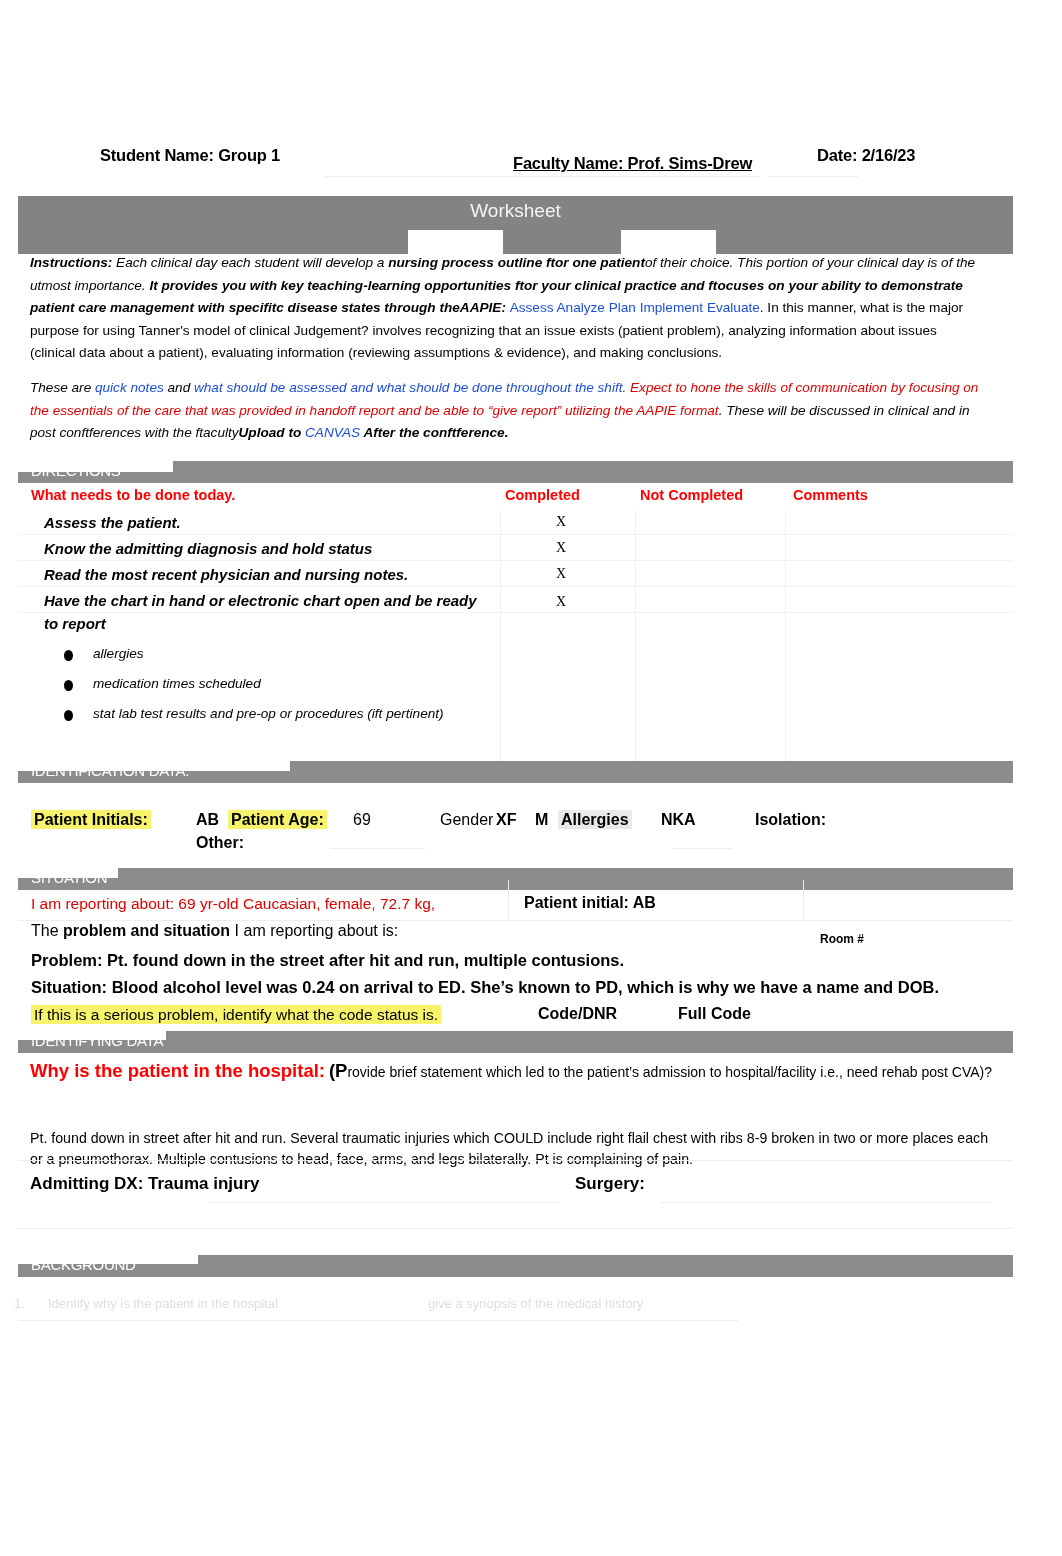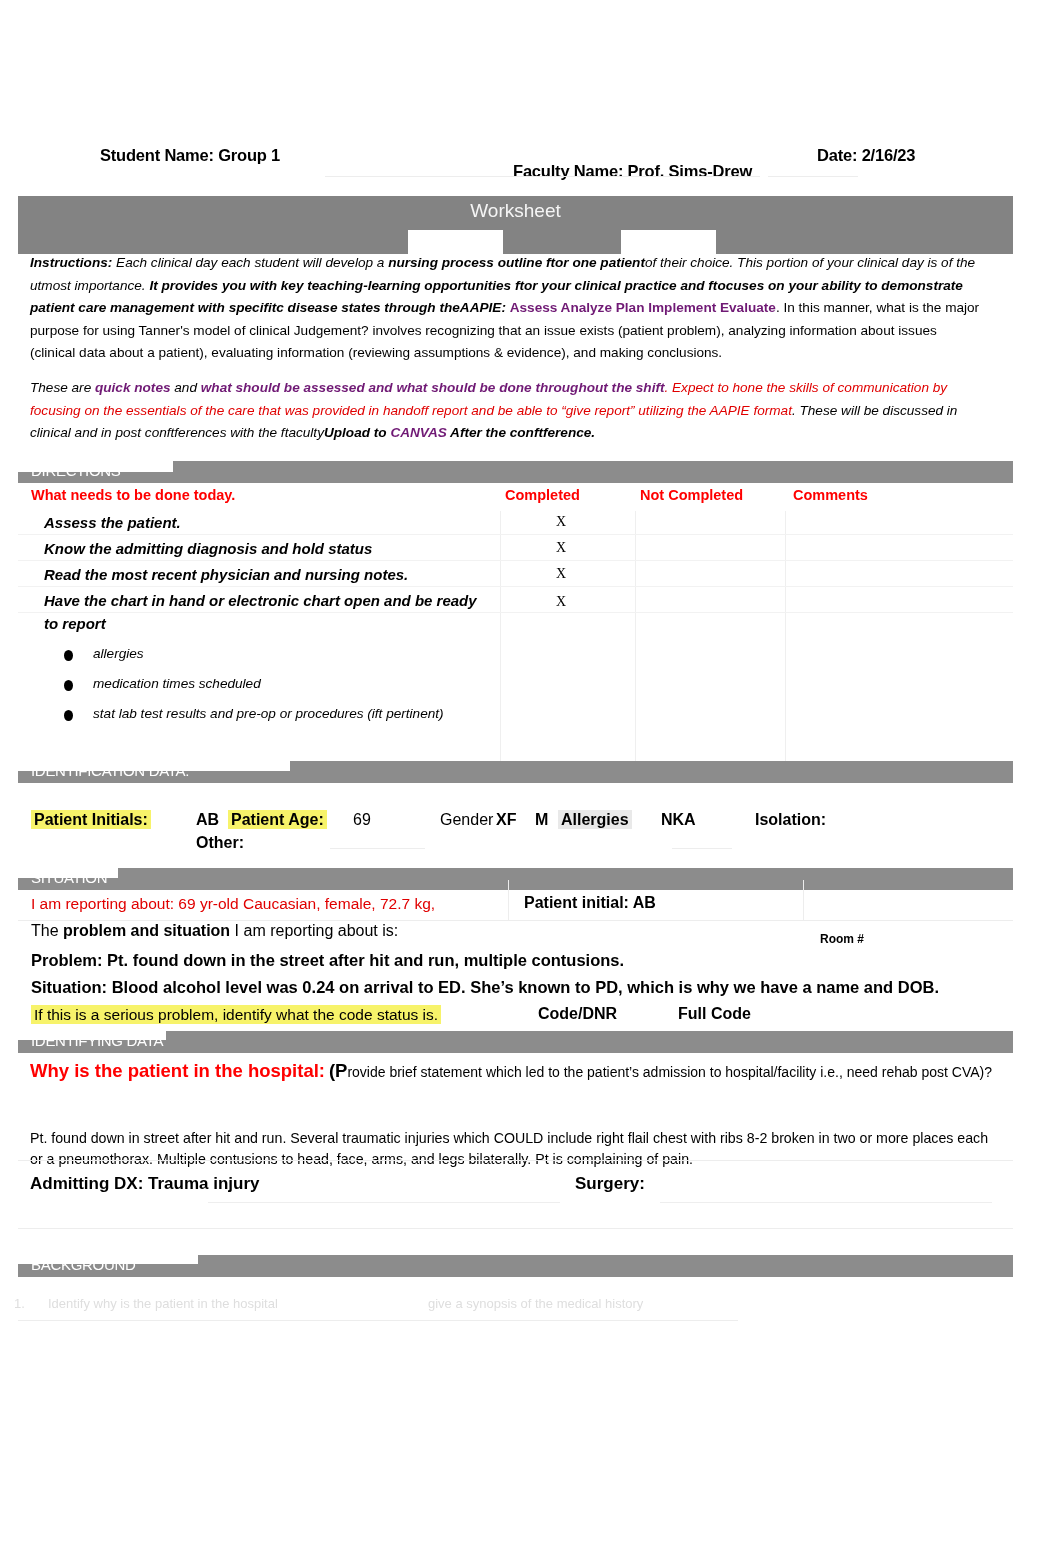--- a/index.html
+++ b/index.html
@@ -9,21 +9,21 @@
     color:#000;
   }
   .page{position:absolute;left:0;top:0;width:1062px;height:1556px;padding-left:40px;}
 
   
   .topline{
     position:absolute; left:0; top:146px; width:1062px; height:26px;
     font-size:16.5px; font-weight:bold; letter-spacing:-0.2px;
   }
   .topline .sn{position:absolute;left:100px;top:0;}
-  .topline .fn{position:absolute;left:513px;top:16px;}
+  .topline .fn{position:absolute;left:513px;top:8px;text-decoration:underline;}
   .topline .dt{position:absolute;left:817px;top:0;}
 
   
   .titlebar{
     position:absolute;left:18px;top:196px;width:995px;height:58px;
     background:#838383;
   }
   .titlebar .ttl{
     position:absolute;left:0;top:3px;width:995px;
     text-align:center;color:#ffffff;font-size:19px;line-height:24px;
@@ -36,21 +36,21 @@
 
   
   .instr{
     position:absolute;left:30px;top:252px;width:950px;
     font-size:13.6px;line-height:22.6px;
     font-style:italic;
   }
   .instr p{margin:0 0 9px 0;}
   .b{font-weight:bold;}
   .red{color:#e00000;}
-  .redb{color:#701a75;font-weight:bold;}
+  .redb{color:#1d4ed8;font-weight:normal;}
   .plain{font-style:normal;}
 
   .para2{
     position:absolute;left:30px;top:377px;width:950px;
     font-size:13.6px;line-height:22.6px;font-style:italic;
   }
   .para2 p{margin:0;}
 
   
   .secbar{
@@ -241,21 +241,21 @@
   <div class="secbar" style="top:1031px;">
     <span>IDENTIFYING DATA</span>
   </div>
   <div class="kb" style="left:18px;top:1031px;width:148px;height:9px;"></div>
 
   <div class="idbody">
     <span class="bigred">Why is the patient in the hospital:</span>
     <span class="dropcap">(P</span><span>rovide brief statement which led to the patient’s admission to hospital/facility i.e., need rehab post CVA)?</span>
   </div>
 
-  <div class="narr">Pt. found down in street after hit and run. Several traumatic injuries which COULD include right flail chest with ribs 8-2 broken in two or more places each or a pneumothorax. Multiple contusions to head, face, arms, and legs bilaterally. Pt is complaining of pain.</div>
+  <div class="narr">Pt. found down in street after hit and run. Several traumatic injuries which COULD include right flail chest with ribs 8-9 broken in two or more places each or a pneumothorax. Multiple contusions to head, face, arms, and legs bilaterally. Pt is complaining of pain.</div>
 
   <div class="thin" style="left:18px;top:1160px;width:995px;"></div>
 
   <div class="admit">Admitting DX: Trauma injury</div>
   <div class="surg">Surgery:</div>
   <div class="ul" style="left:208px;top:1202px;width:352px;"></div>
   <div class="ul" style="left:660px;top:1202px;width:332px;"></div>
   <div class="thin" style="left:18px;top:1228px;width:995px;"></div>
 
   <div class="secbar" style="top:1255px;">

